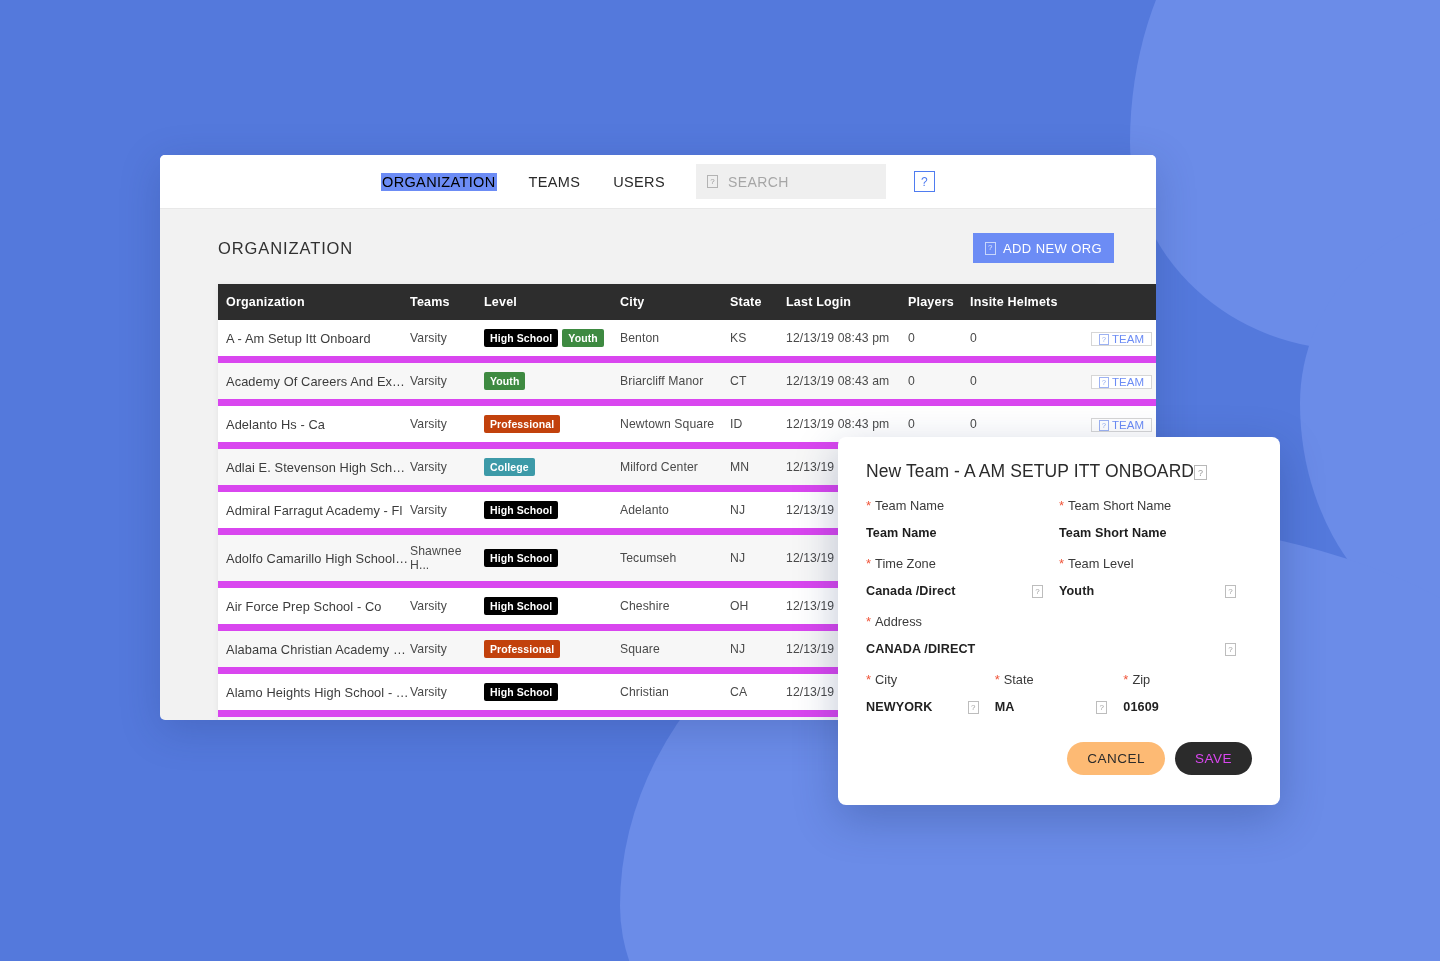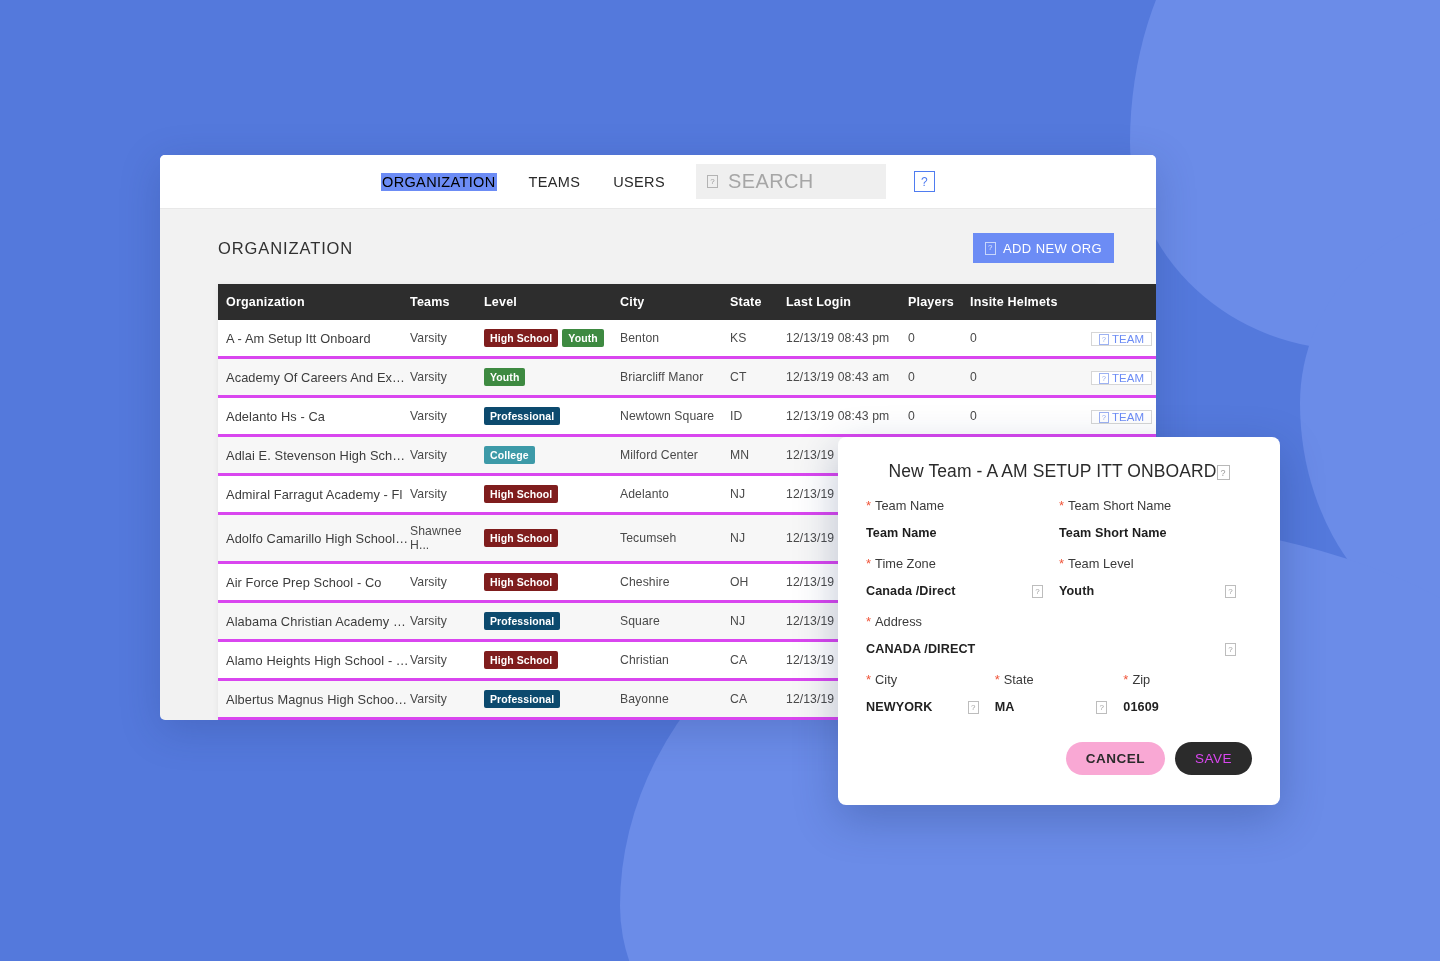--- a/index.html
+++ b/index.html
@@ -110,21 +110,21 @@
     width: 11px;
     height: 13px;
     border: 1px solid #b3b3b3;
     color: #9a9a9a;
     font-size: 8px;
     line-height: 1;
     flex: 0 0 auto;
     font-family: "Liberation Sans", sans-serif;
   }
   .search-placeholder {
-    font-size: 20px;
+    font-size: 14px;
     color: #a6a6a6;
     letter-spacing: 0.4px;
   }
 
   .help-btn {
     margin-left: 28px;
     width: 21px;
     height: 21px;
     border: 1.4px solid #4f7cf0;
     display: inline-flex;
@@ -187,21 +187,21 @@
   th.c-org   { width: 192px; padding-left: 8px; }
   th.c-teams { width: 74px; }
   th.c-level { width: 136px; margin-left: 20px; }
   th.c-city  { width: 110px; }
   th.c-state { width: 56px; }
   th.c-login { width: 122px; }
   th.c-play  { width: 62px; }
   th.c-helm  { width: 110px; }
   th.c-act   { width: 78px; }
 
-  tbody tr { border-bottom: 3px solid #d946ef; margin-top: 33px; }
+  tbody tr { border-bottom: 7px solid #d946ef; margin-top: 33px; }
   tbody tr:nth-child(even) { background: #f7f7f7; }
   tbody tr:nth-child(odd)  { background: #ffffff; }
 
   tbody td {
     font-size: 12.8px;
     color: #3c3c3c;
     padding: 9px 0;
     vertical-align: middle;
     letter-spacing: 0.1px;
   }
@@ -216,23 +216,23 @@
     display: inline-block;
     color: #ffffff;
     font-size: 10.5px;
     font-weight: bold;
     padding: 3px 6px 3px 6px;
     margin-right: 4px;
     border-radius: 2px;
     letter-spacing: 0.1px;
     white-space: nowrap;
   }
-  .badge.highschool  { background: #7f1d1d; }
+  .badge.highschool  { background: #000000; }
   .badge.youth       { background: #3e8a41; }
-  .badge.professional{ background: #0c4a6e; }
+  .badge.professional{ background: #c2410c; }
   .badge.college     { background: #3d9aa8; }
 
   .team-btn {
     display: inline-flex;
     align-items: center;
     gap: 3px;
     border: 1px solid #d6d6d6;
     background: #fff;
     color: #6c8cf5;
     font-size: 11.5px;
@@ -255,21 +255,21 @@
     width: 442px;
     height: 368px;
     background: #ffffff;
     border-radius: 8px;
     box-shadow: 0 14px 44px rgba(25, 45, 100, 0.28);
     padding: 24px 28px 0 28px;
   }
   .modal-header {
     display: flex;
     align-items: flex-start;
-    justify-content: center;
+    justify-content: flex-start;
   }
   .modal-title {
     font-size: 17.5px;
     color: #2b2b2b;
     letter-spacing: 0.1px;
   }
   .modal-close {
     width: 13px; height: 15px;
     border: 1px solid #b8b8b8;
     color: #9a9a9a;
@@ -337,21 +337,21 @@
   .btn {
     border: none;
     border-radius: 20px;
     height: 33px;
     padding: 0 20px;
     font-size: 13.5px;
     letter-spacing: 0.5px;
     cursor: pointer;
     font-family: "Liberation Sans", sans-serif;
   }
-  .btn-cancel { background: #f9a8d4; color: #2b2b2b; font-weight: bold; }
+  .btn-cancel { background: #fdba74; color: #2b2b2b; }
   .btn-save   { background: #2b2b2b; color: #d946ef; }
 </style>
 </head>
 <body>
 
 <div class="bg-root">
   <div class="blob-tr"></div>
   <div class="blob-tr2"></div>
   <div class="blob-br"></div>
 </div>

